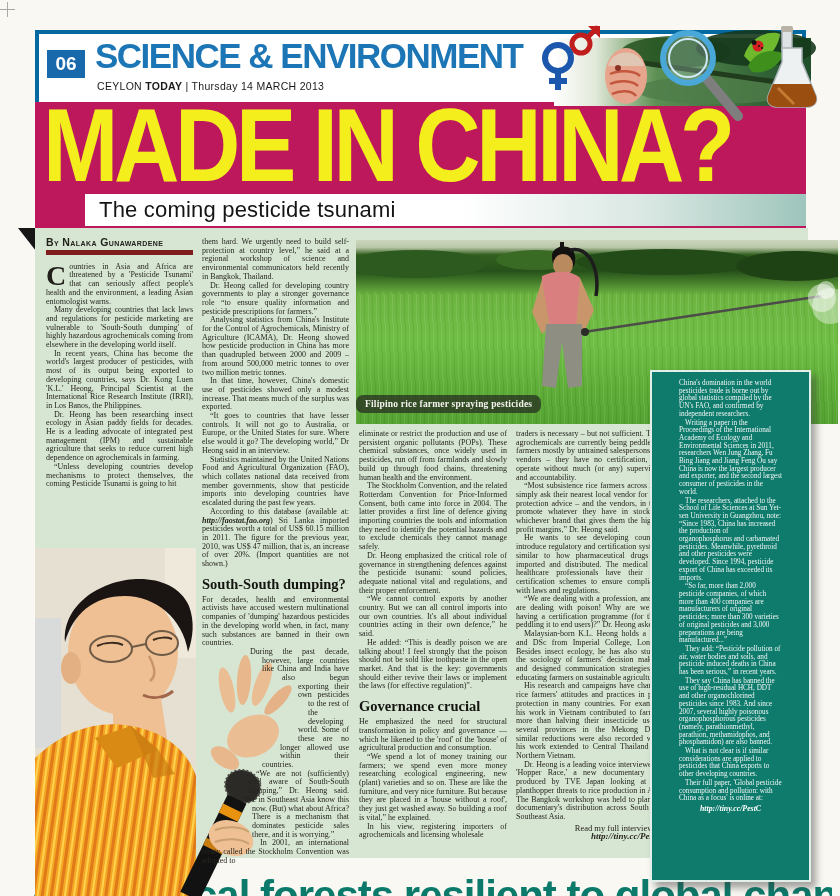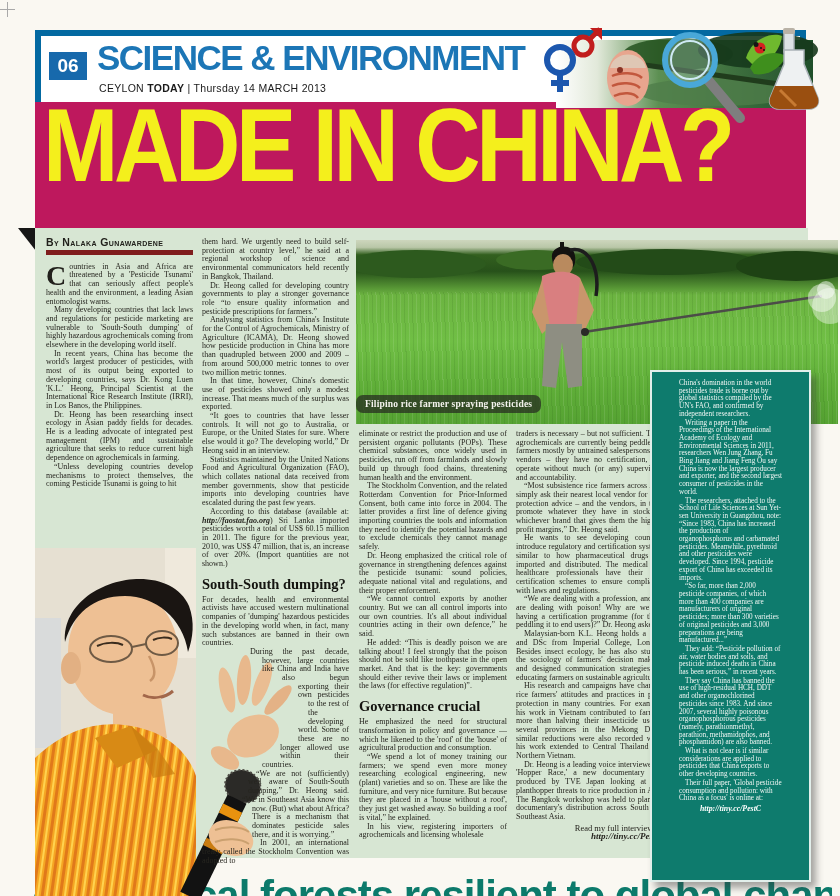--- a/index.html
+++ b/index.html
@@ -4,21 +4,21 @@
 <style>
   html,body{margin:0;padding:0;}
   body{font-family:"Liberation Serif",serif;background:#e8e6de;}
   .page{position:relative;width:840px;height:896px;background:#faf8f2;overflow:hidden;margin:0 auto;}
 
   
   .crop-h{position:absolute;left:0;top:9px;width:15px;height:1px;background:#a9a9a9;}
   .crop-v{position:absolute;left:7px;top:2px;width:1px;height:15px;background:#a9a9a9;}
 
   
-  .masthead{position:absolute;left:35px;top:30px;width:771px;height:84px;background:#ffffff;border:6px solid #0369a1;box-sizing:border-box;}
+  .masthead{position:absolute;left:35px;top:30px;width:771px;height:84px;background:#ffffff;border:4px solid #0369a1;box-sizing:border-box;}
   .page-num{position:absolute;left:8px;top:16px;width:38px;height:28px;background:#1769ac;color:#fff;
     font:bold 19px/28px "Liberation Sans",sans-serif;text-align:center;}
   .section-title{position:absolute;left:56px;top:2px;font-family:"Liberation Sans",sans-serif;font-weight:bold;
     font-size:35px;letter-spacing:-1.5px;color:#1c76b6;white-space:nowrap;}
   .dateline{position:absolute;left:58px;top:46px;font-family:"Liberation Sans",sans-serif;font-size:10.5px;color:#1a1a1a;letter-spacing:.3px;}
   .dateline .bold{font-weight:bold;}
   .collage{position:absolute;left:487px;top:-8px;width:285px;height:108px;overflow:visible;z-index:5;}
 
   
   .banner{position:absolute;left:35px;top:102px;width:771px;height:126px;background:#be185d;z-index:1;}
@@ -134,20 +134,23 @@
         <path d="M256,22 L256,36 L242,70 C240,77 245,81 251,81 L281,81 C287,81 292,77 290,70 L276,36 L276,22 Z" fill="#eef1f2" stroke="#aab3b8" stroke-width="1.5"></path>
         <path d="M247,58 L285,58 L290,70 C292,77 287,81 281,81 L251,81 C245,81 240,77 242,70 Z" fill="#9a4f10"></path>
         <path d="M252,62 L268,78" stroke="#c77a33" stroke-width="3"></path>
         <rect x="255" y="0" width="12" height="6" rx="2" fill="#b9b2a6"></rect>
       </g>
     </svg>
   </div>
 
   <div class="banner">
     <div class="headline">MADE IN CHINA?</div>
+    <div class="subhead-strip">
+      <span class="subhead">The coming pesticide  tsunami</span>
+    </div>
   </div>
   <div class="fold"></div>
 
   <div class="article-bg"></div>
 
   <svg class="speaker-photo" viewBox="0 0 298 348">
     <defs>
       <pattern id="shirt" patternUnits="userSpaceOnUse" width="9" height="9" patternTransform="rotate(8)">
         <rect width="9" height="9" fill="#f5a623"></rect>
         <rect width="3" height="9" fill="#e0791a"></rect>

